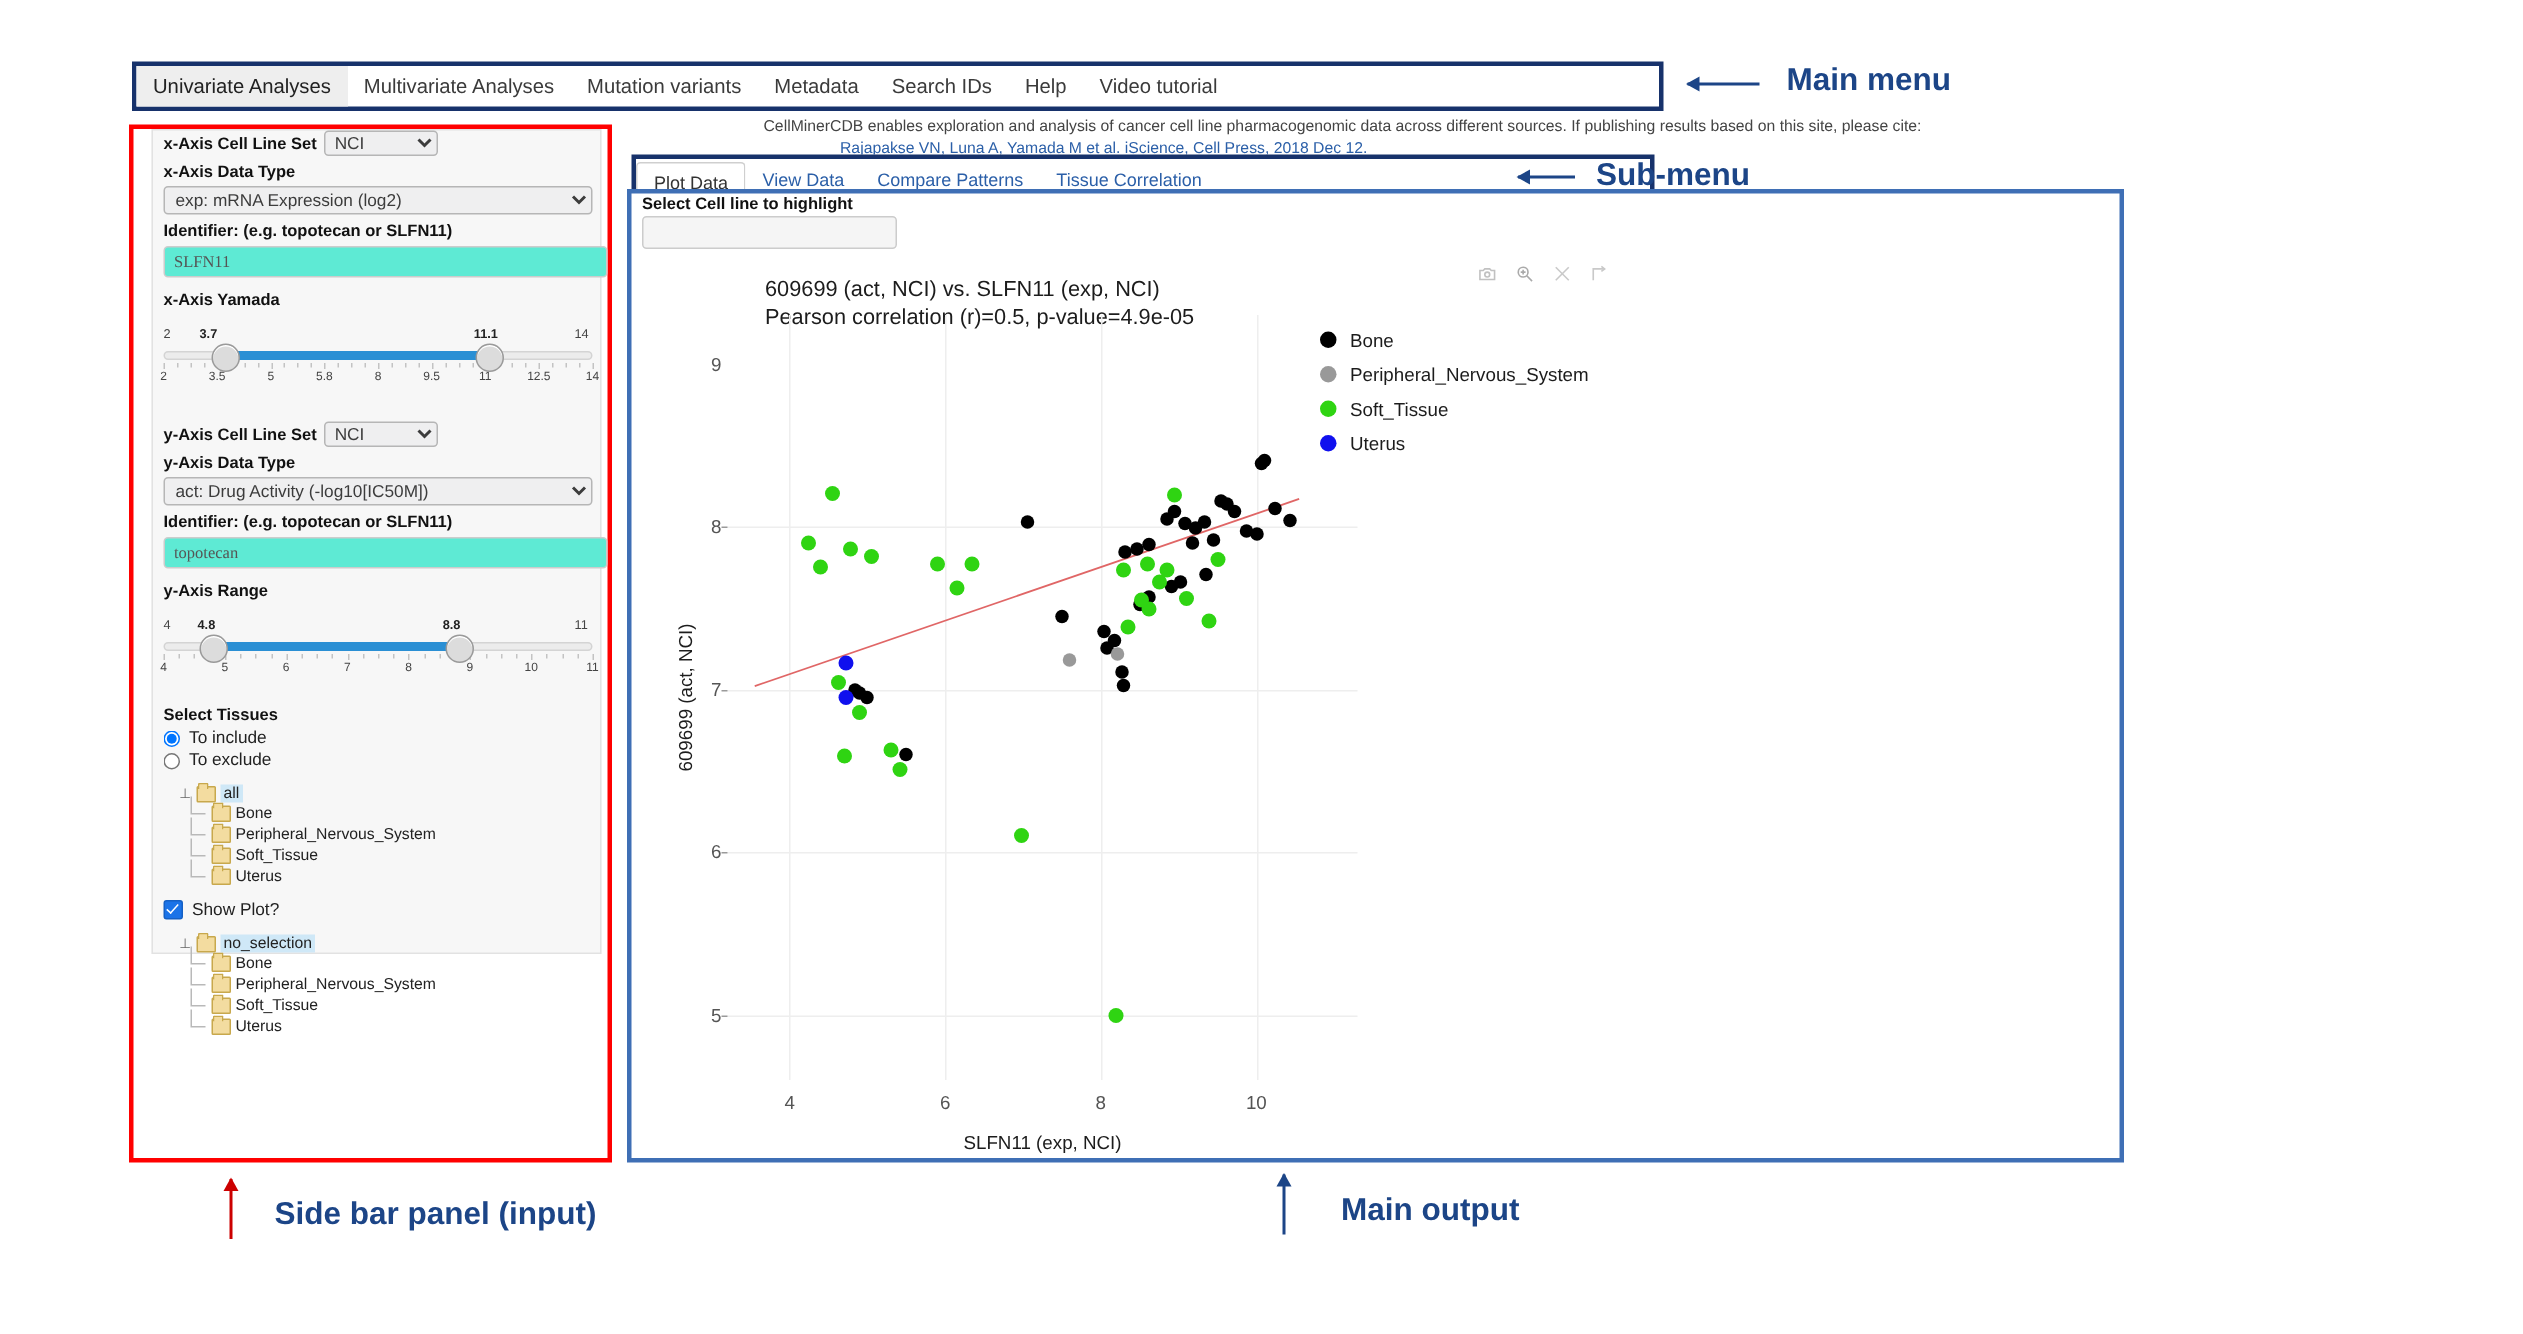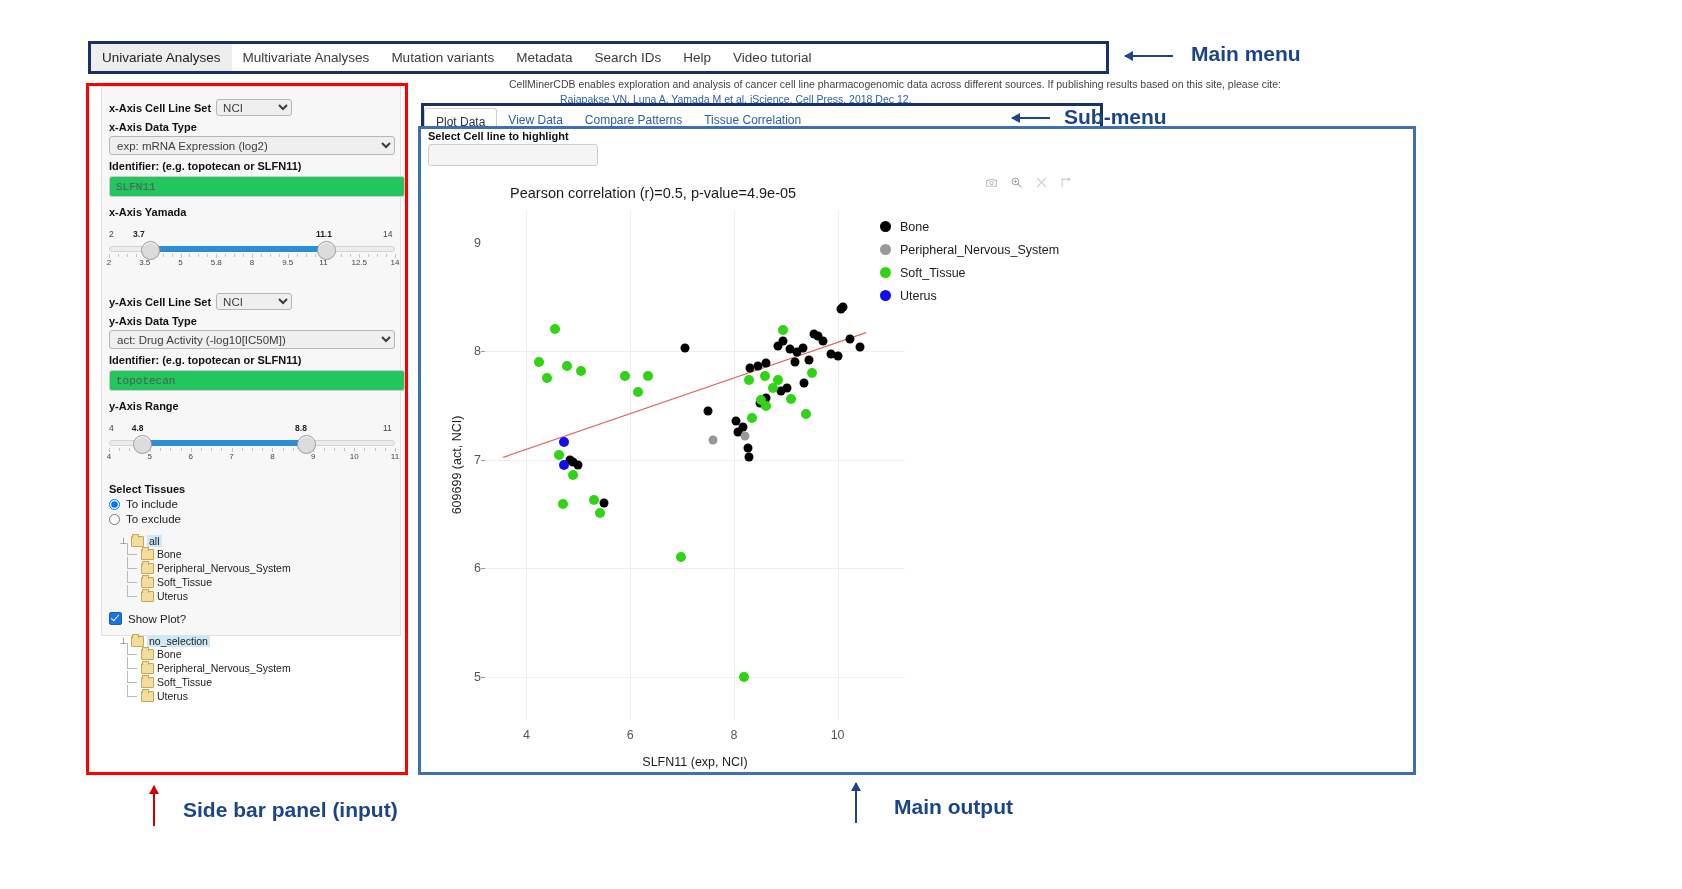--- a/index.html
+++ b/index.html
@@ -47,24 +47,24 @@
     height:17px;width:76px;padding:0 2px;vertical-align:middle;
     font-family:"Liberation Sans", sans-serif;
   }
   .sel-wide{
     font-size:11.5px;color:#3c3c3c;background:#efeff0;
     border:1px solid #b6b6b6;border-radius:3px;
     height:19px;width:286px;padding:0 3px;
     font-family:"Liberation Sans", sans-serif;
   }
   .txt-wide{
-    font-size:11px;color:#555;background:#22c55e;
+    font-size:11px;color:#555;background:#5eead4;
     border:1px solid #cccccc;border-radius:3px;
     height:19px;width:282px;padding:0 6px;box-sizing:content-box;
-    font-family:Liberation Mono, monospace;
+    font-family:Liberation Serif, serif;
   }
   .row-inline{display:flex;align-items:center;gap:5px;}
   
   .slider-wrap{position:relative;width:286px;height:38px;margin-top:11px;}
   .sl-track{
     position:absolute;left:0;top:17px;width:286px;height:6px;
     background:#ececec;border:1px solid #d4d4d4;border-radius:3px;box-sizing:border-box;
   }
   .sl-fill{position:absolute;top:17px;height:6px;background:#2a8fd4;border-radius:2px;}
   .sl-handle{
@@ -184,21 +184,21 @@
     <div class="menu-item">Help</div>
     <div class="menu-item">Video tutorial</div>
   </div>
 
 <div id="cite-line">CellMinerCDB enables exploration and analysis of cancer cell line pharmacogenomic data across different sources. If publishing results based on this site, please cite:</div>
 <div id="cite-link">Rajapakse VN, Luna A, Yamada M et al. iScience, Cell Press, 2018 Dec 12.</div>
 
 <div id="sidebar-outline"></div>
 <div id="sidebar-panel">
 
-  <div style="padding:12px 7px 0 7px;">
+  <div style="padding:0 7px 0 7px;">
 
     <div class="row-inline">
       <span class="lbl">x-Axis Cell Line Set</span>
       <select class="sel-inline">
         <option>NCI</option>
       </select>
     </div>
 
     <div style="margin-top:5px;">
       <span class="lbl">x-Axis Data Type</span>
@@ -451,20 +451,21 @@
       <line x1="4" y1="4" x2="20" y2="20"></line>
         <line x1="20" y1="4" x2="4" y2="20"></line>
     </svg>
     <svg class="tool-ic" viewBox="0 0 24 24" fill="none" stroke="#888" stroke-width="2">
       <path d="M4 20V6h14"></path>
         <path d="M14 3l4 3-4 3"></path>
     </svg>
   </div>
 
   <div id="plot-title">
+    <div>609699 (act, NCI) vs. SLFN11 (exp, NCI)</div>
     <div>Pearson correlation (r)=0.5, p-value=4.9e-05</div>
   </div>
 
   <div id="axes">
     <div id="yaxis-title">609699 (act, NCI)</div>
     <div id="xaxis-title">SLFN11 (exp, NCI)</div>
   <div class="gridline-v" style="left: 41.4815px;"></div>
       <div class="xtick" style="left: 41.4815px;">4</div>
       <div class="gridline-v" style="left: 145.185px;"></div>
       <div class="xtick" style="left: 145.185px;">6</div>

